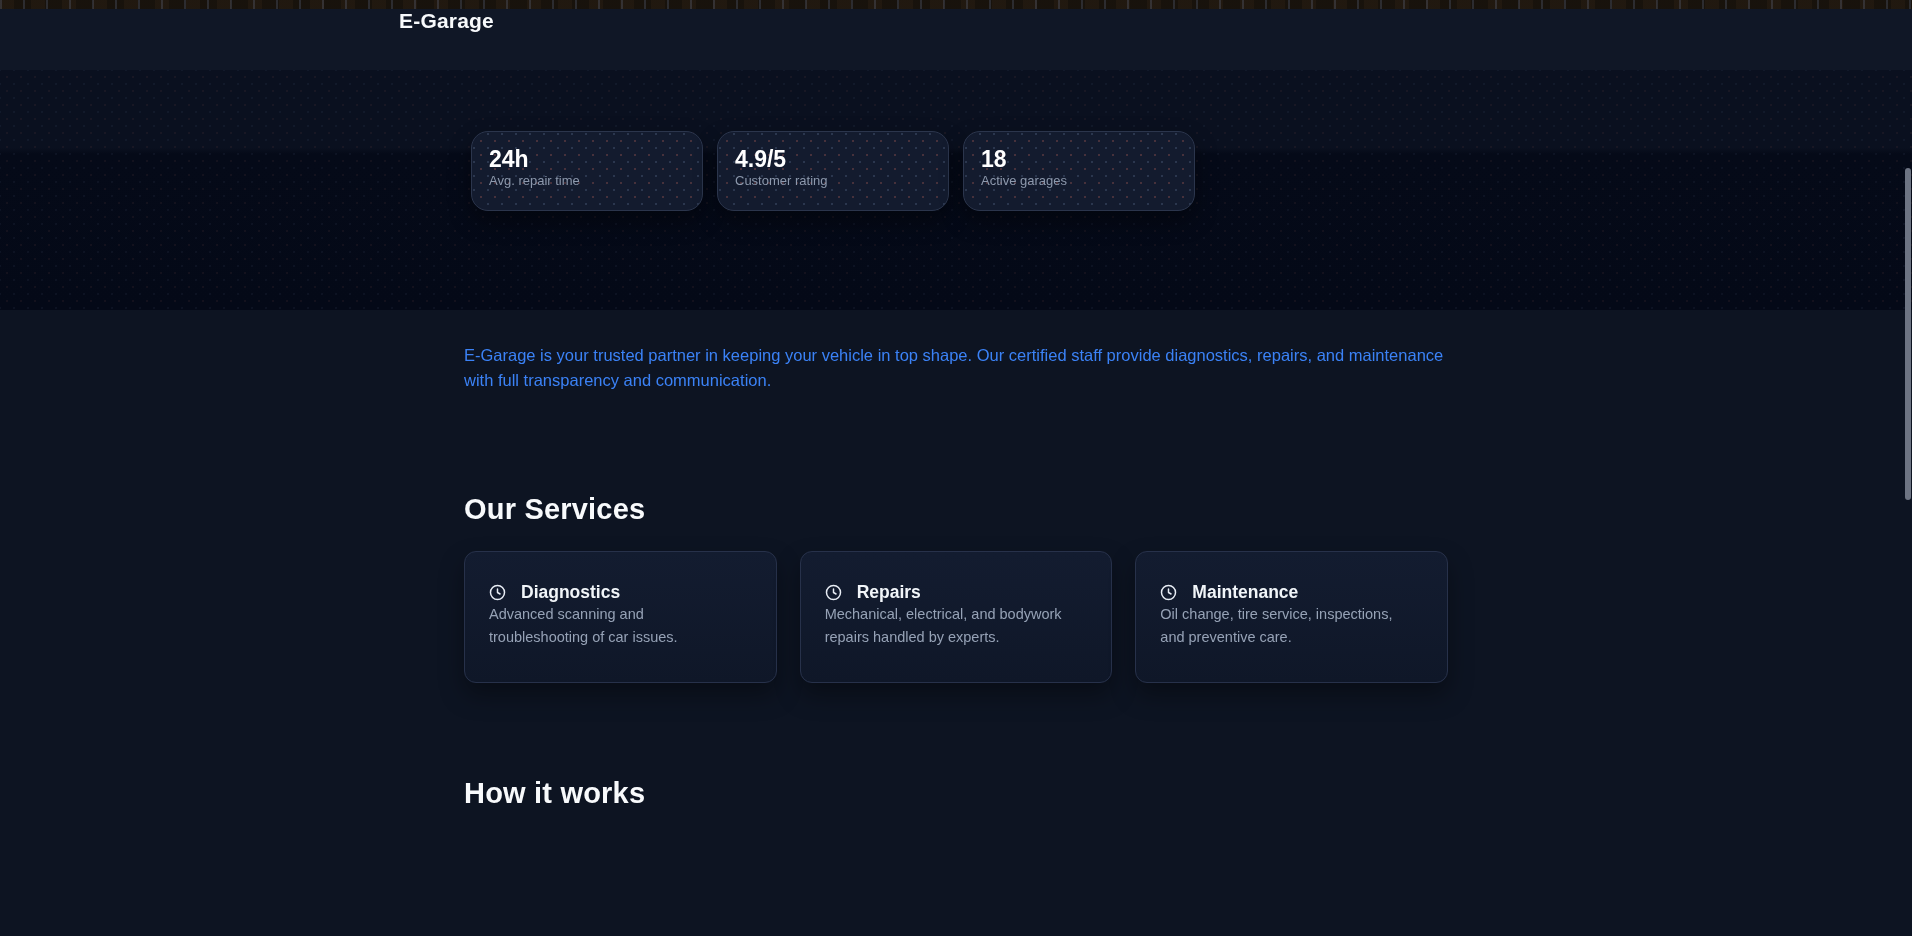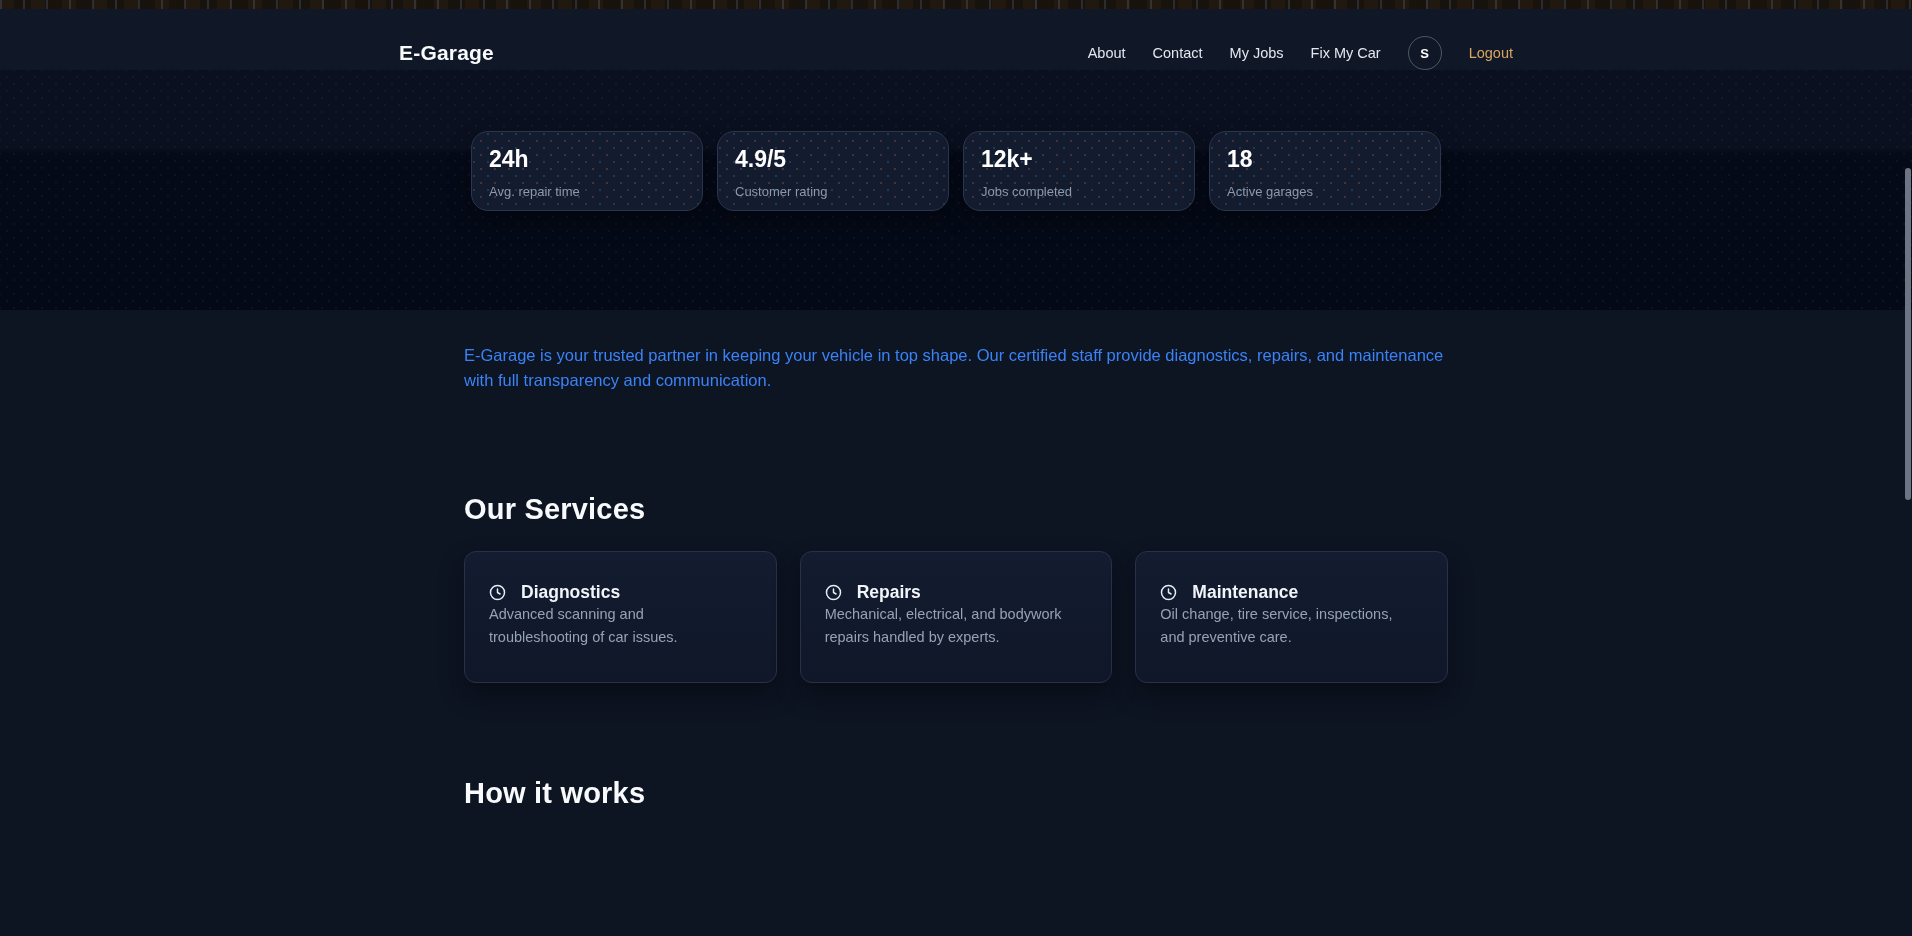--- a/index.html
+++ b/index.html
@@ -19,21 +19,21 @@
       repeating-linear-gradient(90deg, rgba(40,30,20,0.6) 0 14px, rgba(25,20,14,0.6) 14px 31px),
       #161009;
     background-blend-mode: screen, normal;
   }
 
   
   .navbar {
     height: 61px;
     background: #101726;
     display: flex;
-    align-items: flex-end;
+    align-items: flex-start;
   }
   .nav-inner {
     width: 1114px;
     margin: 0 auto;
     display: flex;
     align-items: center;
     justify-content: space-between;
   }
   .brand {
     font-size: 21px;
@@ -91,21 +91,21 @@
     background-color: #131b2e;
     background-image:
       radial-gradient(rgba(190,100,90,0.30) 1px, transparent 1.4px),
       radial-gradient(rgba(120,140,180,0.24) 1px, transparent 1.4px);
     background-size: 14px 14px, 14px 14px;
     background-position: 2px 2px, 9px 9px;
     box-shadow: 0 10px 22px rgba(0,0,0,0.38);
     padding: 15px 17px;
   }
   .stat-value { font-size: 23px; font-weight: 700; color: #ffffff; line-height: 1.1; }
-  .stat-label { font-size: 13px; color: #8d99ad; margin-top: 12px; }
+  .stat-label { font-size: 13px; color: #8d99ad; margin-top: 1px; }
 
   
   .main { height: 626px; background: #0d1422; }
   .container { width: 984px; margin: 0 auto; }
 
   .section-heading {
     font-size: 29px;
     font-weight: 700;
     color: #f8fafc;
     letter-spacing: 0.2px;
@@ -159,44 +159,32 @@
   }
 </style>
 </head>
 <body>
 
 <div class="top-strip"></div>
 
 <div class="navbar">
   <div class="nav-inner">
     <div class="brand">E-Garage</div>
-    <div class="nav-right">
-      <a class="nav-link">About</a>
-      <a class="nav-link">Contact</a>
-      <a class="nav-link">My Jobs</a>
-      <a class="nav-link">Fix My Car</a>
-      <div class="avatar">S</div>
-      <a class="nav-link logout">Logout</a>
-    </div>
   </div>
 </div>
 
 <div class="hero">
   <div class="stats-row">
     <div class="stat-card">
       <div class="stat-value">24h</div>
       <div class="stat-label">Avg. repair time</div>
     </div>
     <div class="stat-card">
       <div class="stat-value">4.9/5</div>
       <div class="stat-label">Customer rating</div>
-    </div>
-    <div class="stat-card">
-      <div class="stat-value">12k+</div>
-      <div class="stat-label">Jobs completed</div>
     </div>
     <div class="stat-card">
       <div class="stat-value">18</div>
       <div class="stat-label">Active garages</div>
     </div>
   </div>
 </div>
 
 <div class="main">
   <div class="container">

